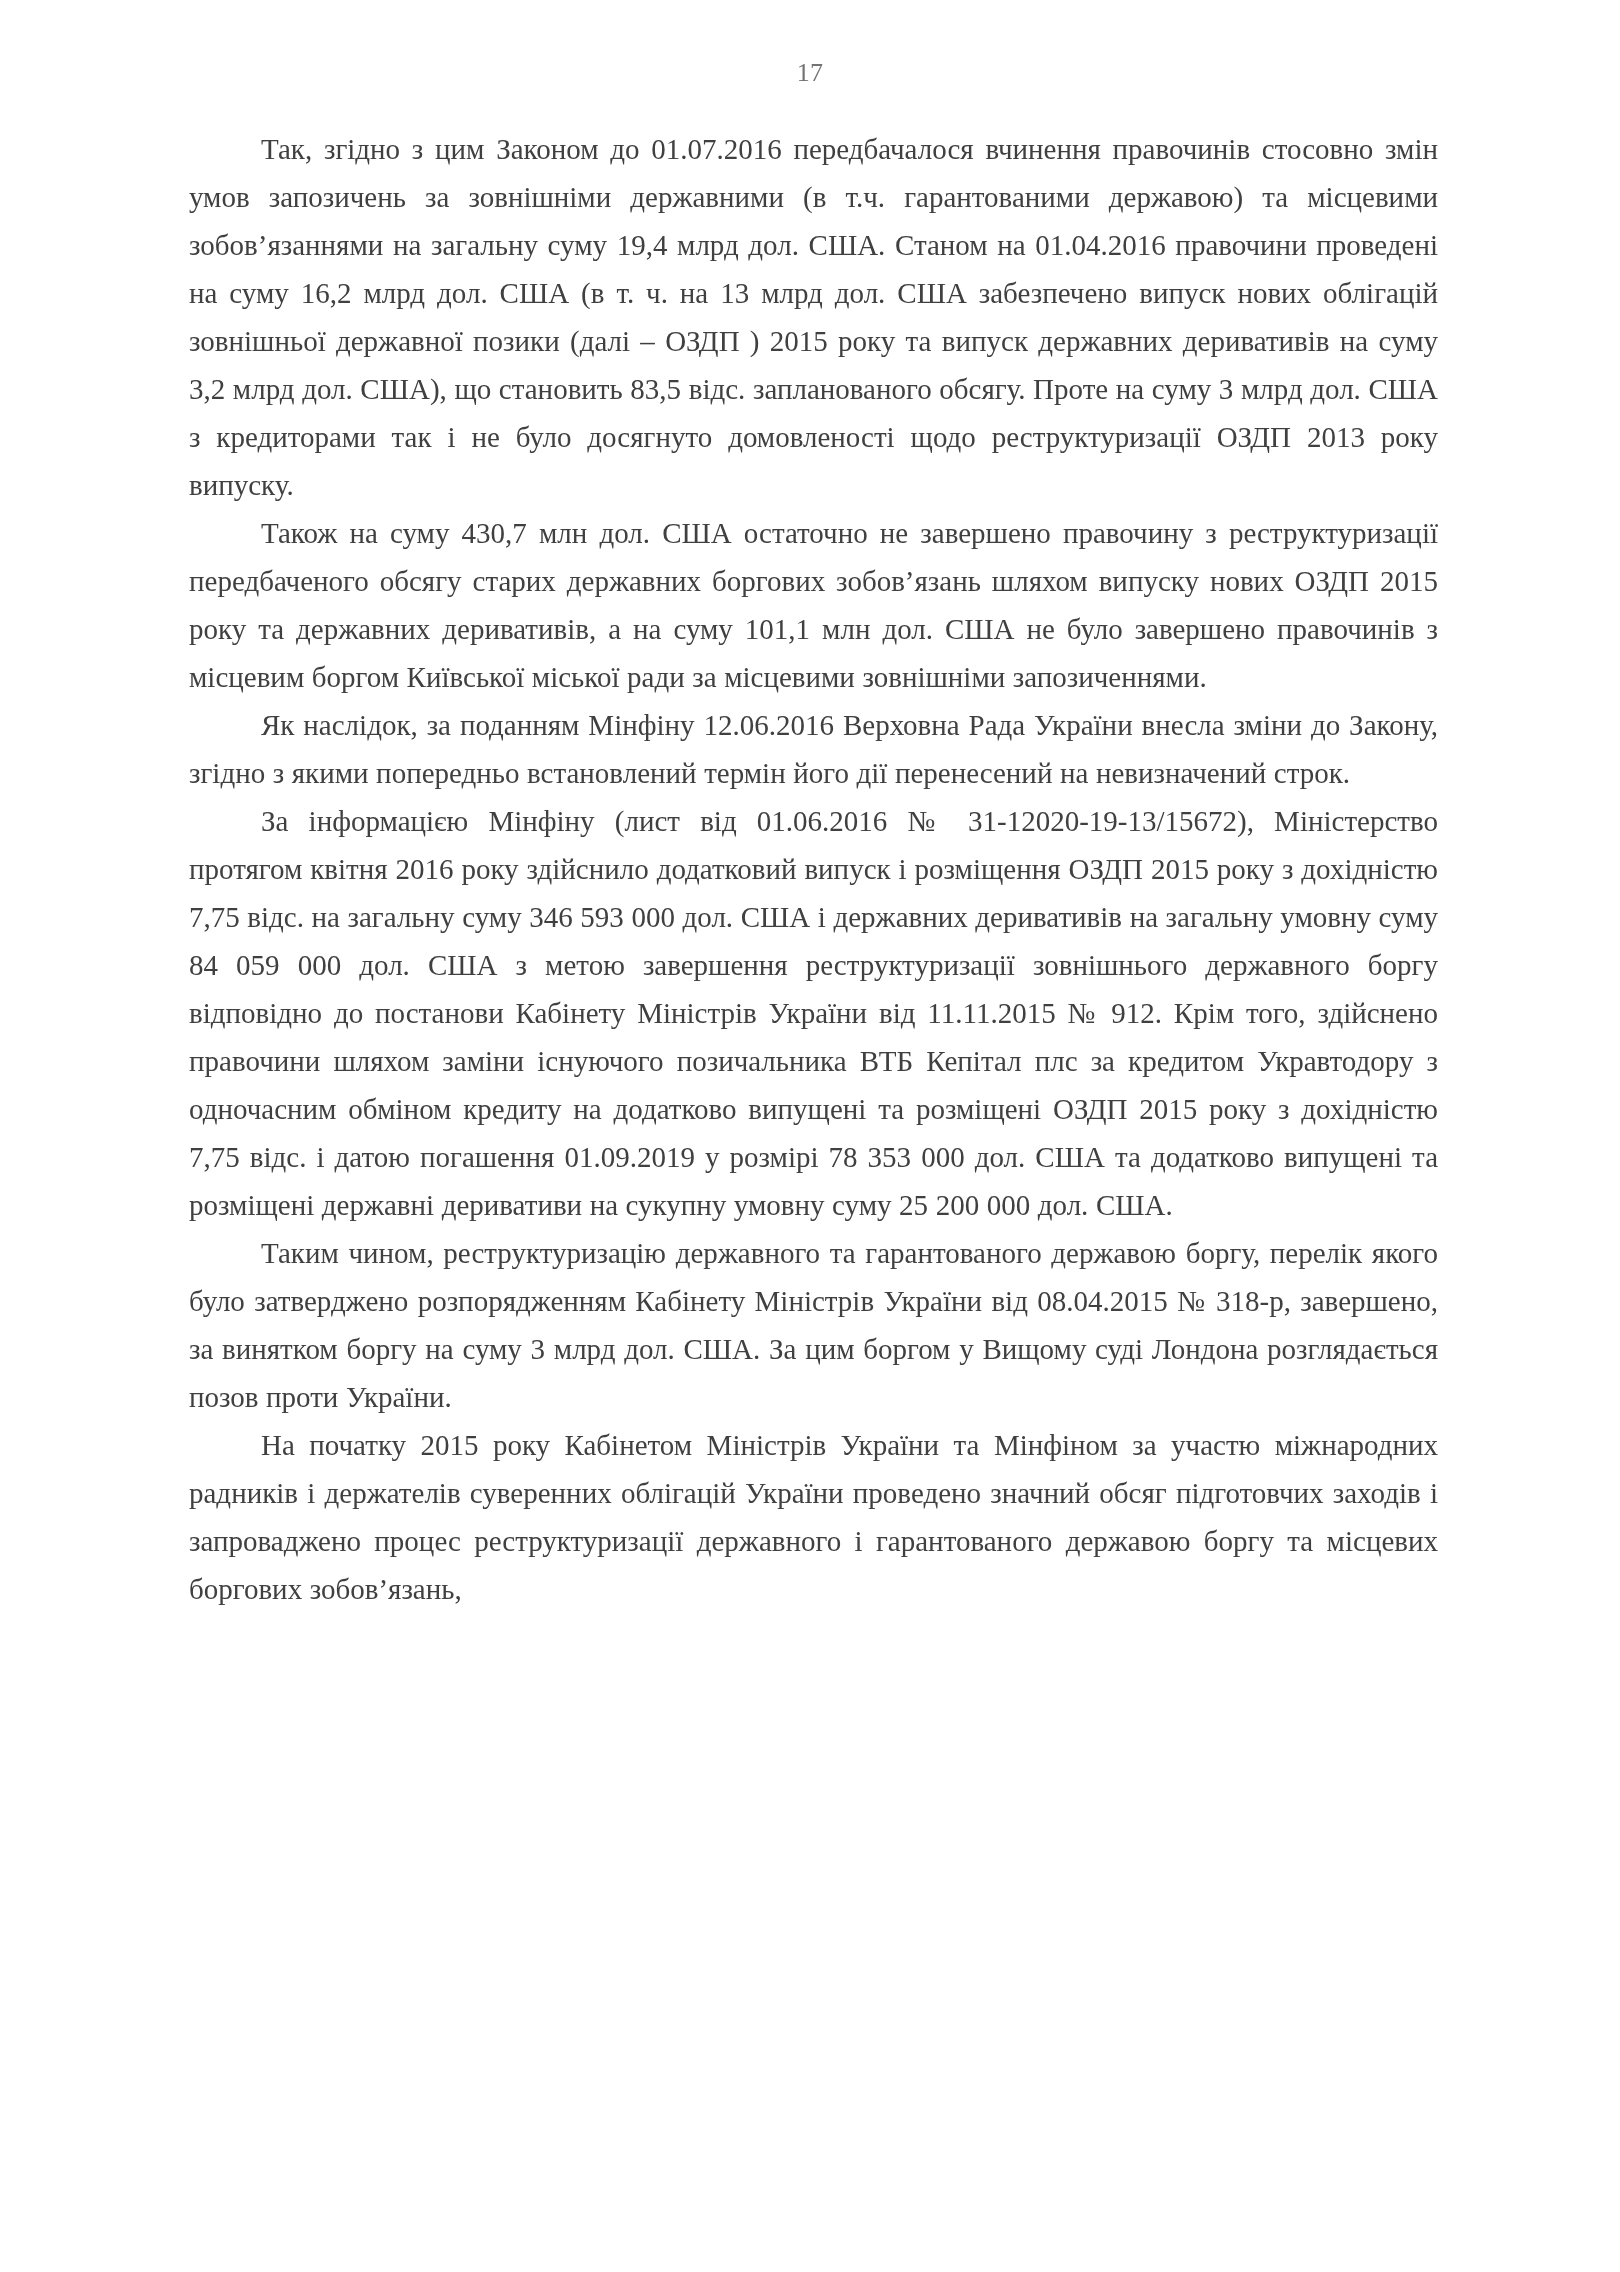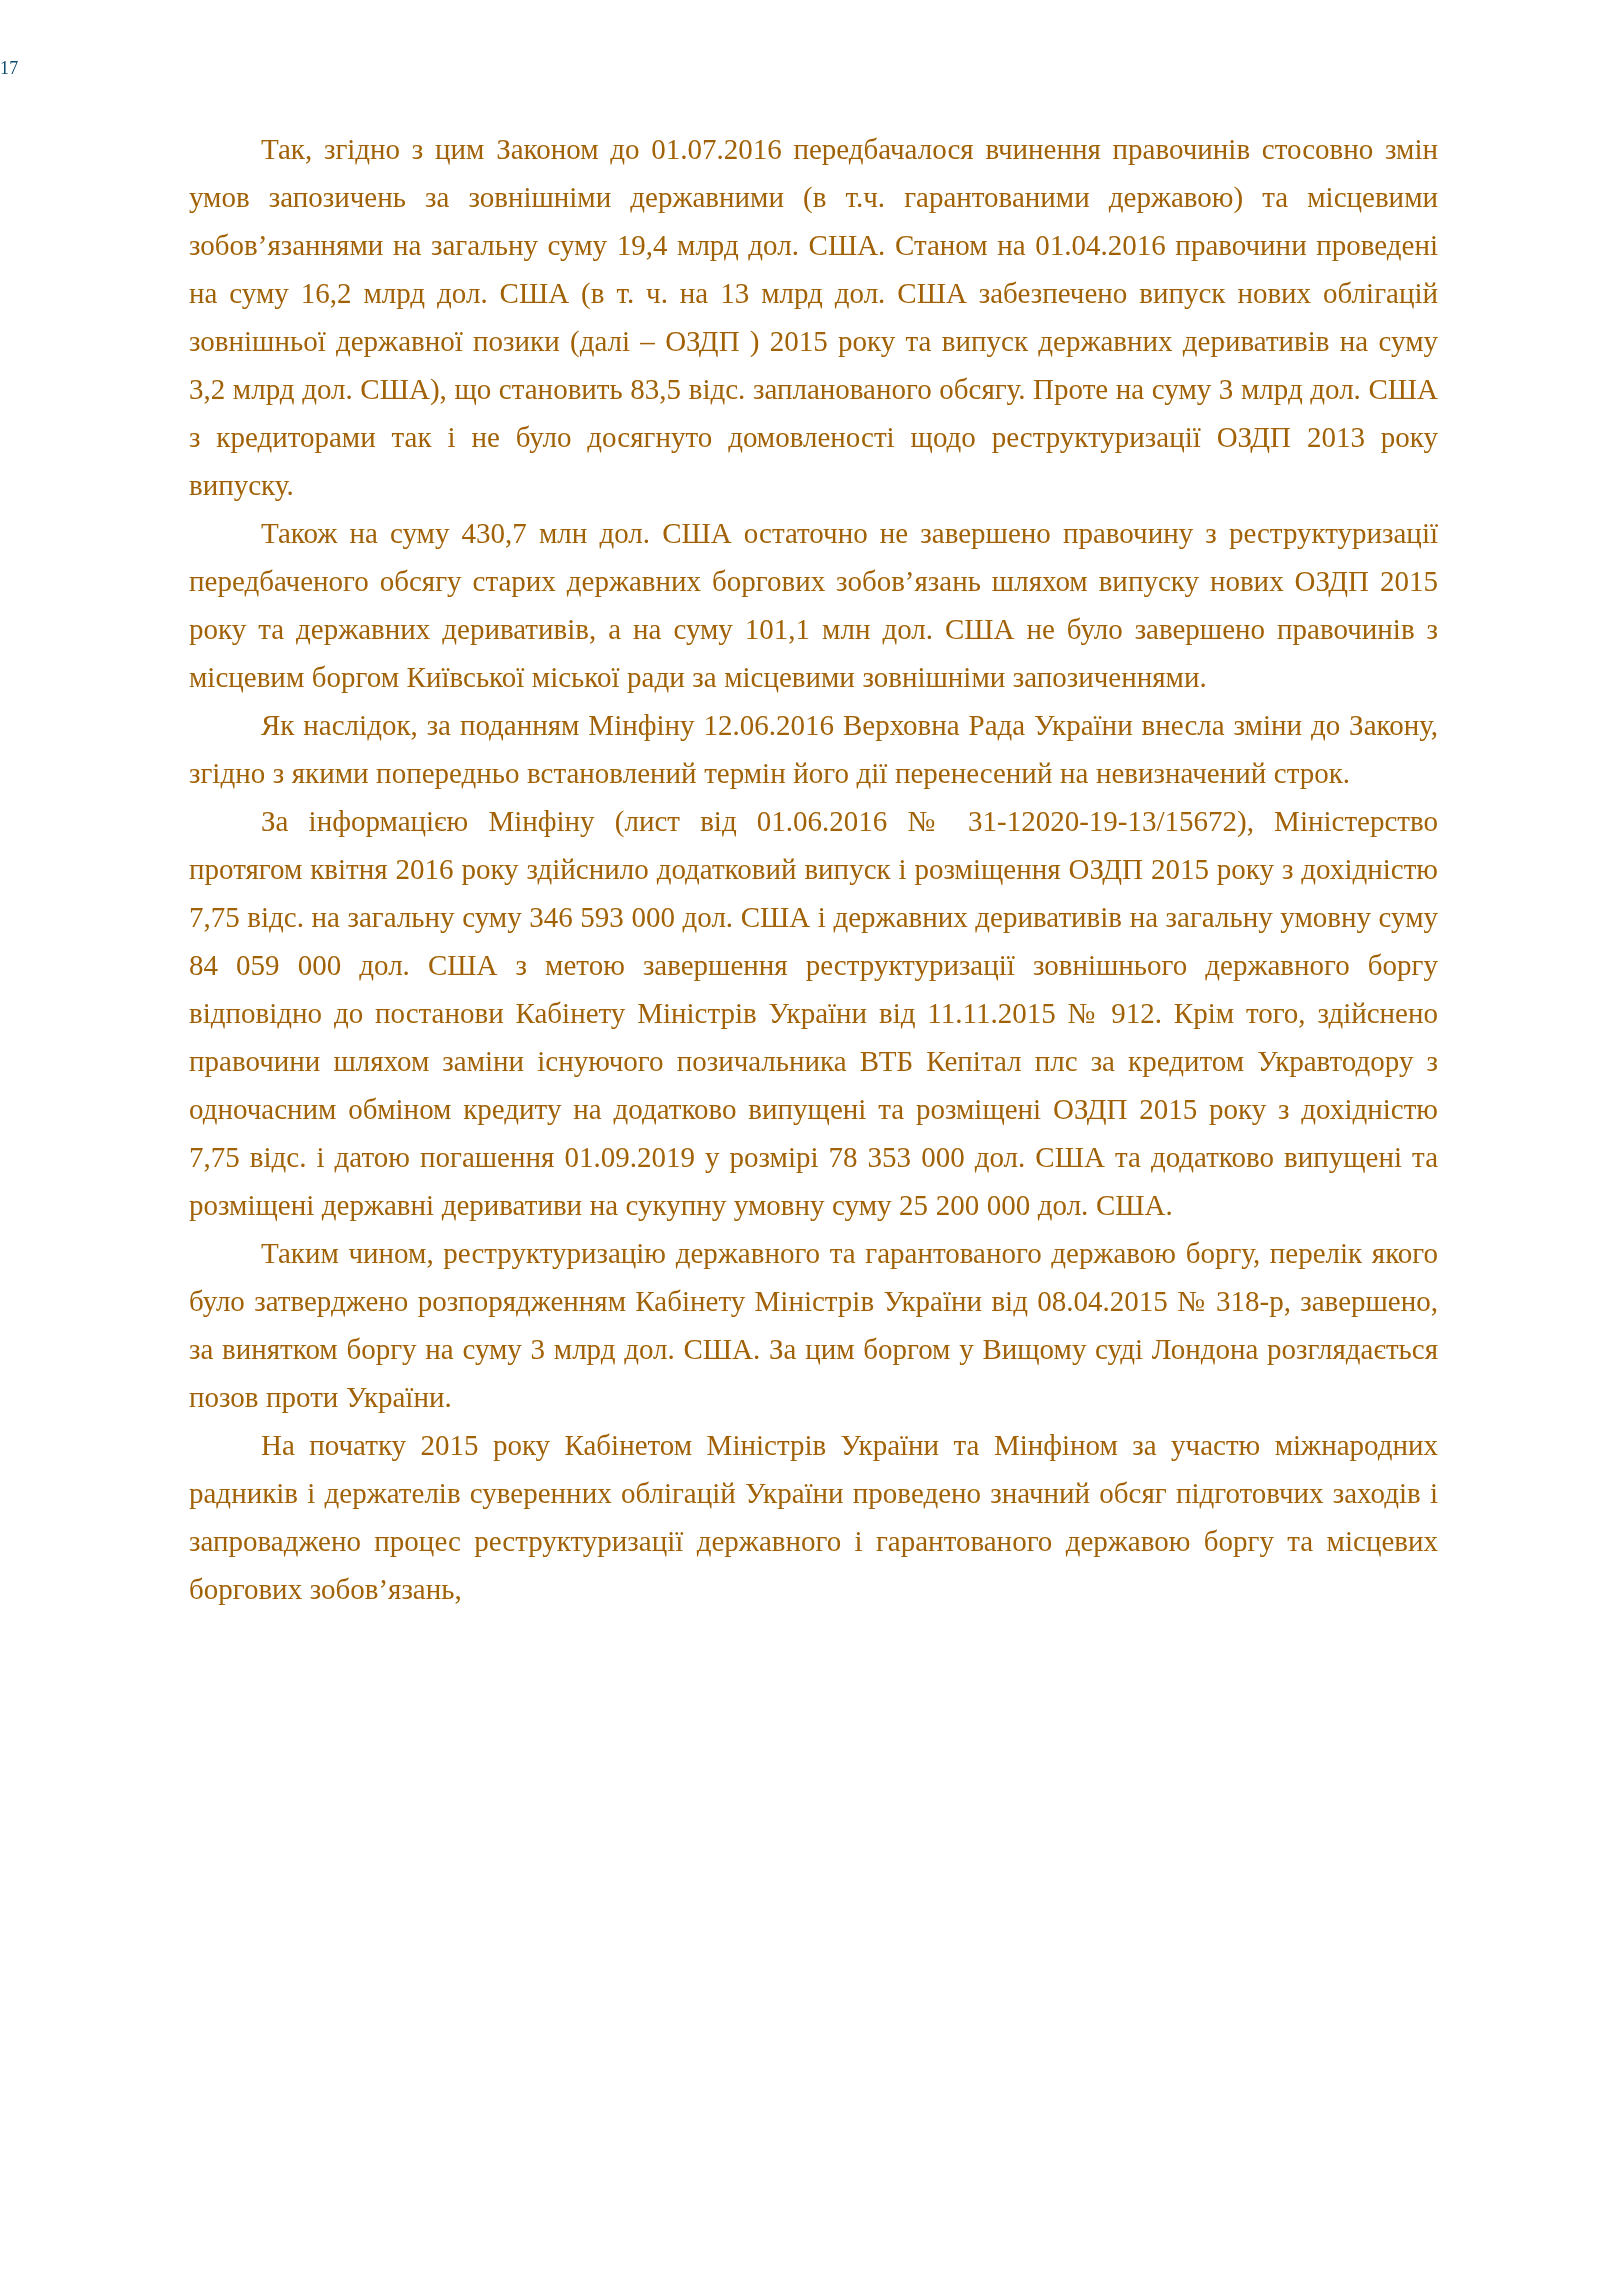--- a/index.html
+++ b/index.html
@@ -15,40 +15,40 @@
     box-sizing: border-box;
     padding: 0;
     font-family: "Liberation Serif", "DejaVu Serif", serif;
     color: #1a1a2e;
   }
   .page-number {
     position: absolute;
     top: 58px;
     left: 0;
     width: 100%;
-    text-align: left;
-    font-size: 18px;
+    text-align: center;
+    font-size: 26px;
     font-family: "Liberation Serif", "DejaVu Serif", serif;
-    color: #0c4a6e;
+    color: #737373;
     letter-spacing: 0.3px;
   }
   .body-block {
     position: absolute;
     top: 125px;
     left: 189px;
     width: 1249px;
   }
   p.para {
     margin: 0 0 0 0;
     text-indent: 72px;
     text-align: justify;
     text-justify: inter-word;
     font-size: 29px;
     line-height: 48px;
-    color: #a16207;
+    color: #404040;
     font-family: "Liberation Serif", "DejaVu Serif", serif;
     hyphens: none;
     word-spacing: 0.3px;
   }
   p.para:last-child {
     margin-bottom: 0;
   }
 </style>
 </head>
 <body>

